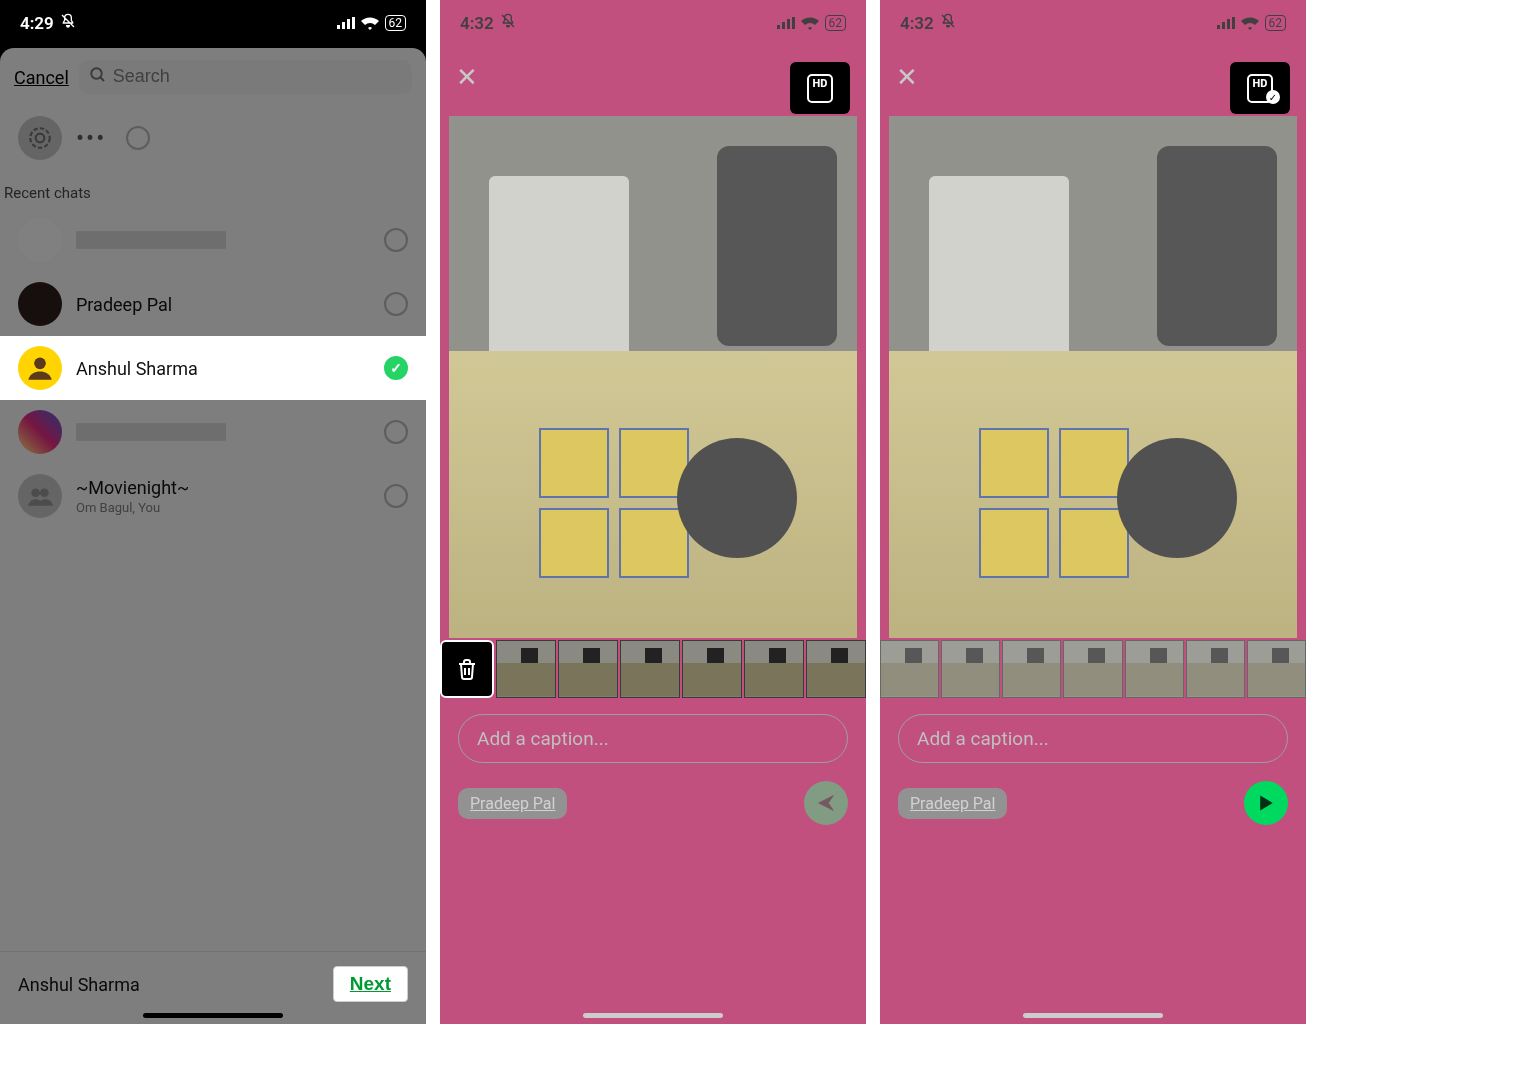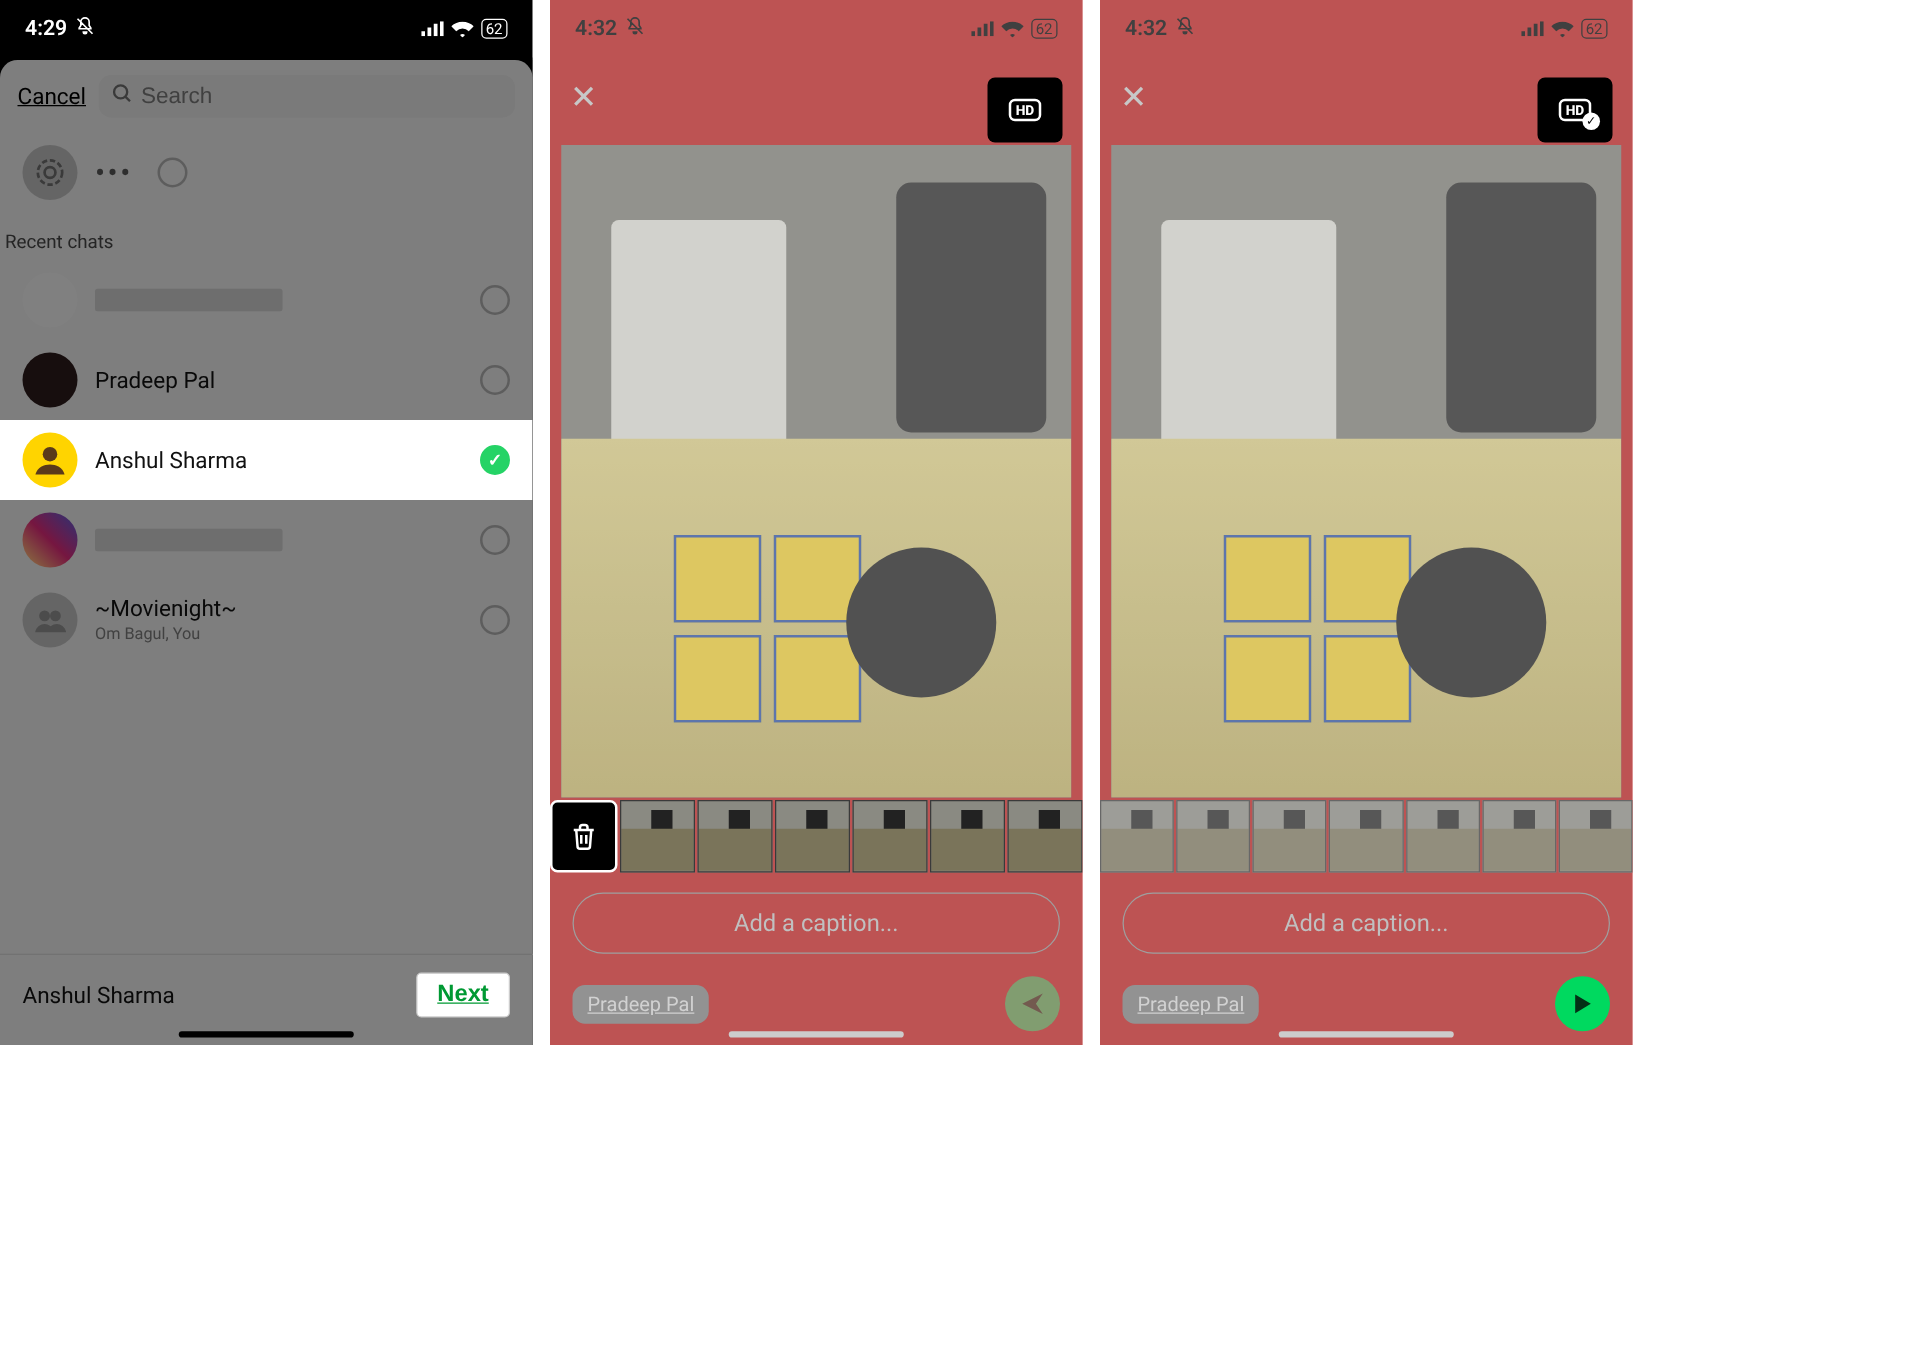--- a/index.html
+++ b/index.html
@@ -7,21 +7,21 @@
     font-family: -apple-system, BlinkMacSystemFont, "Segoe UI", Roboto, Helvetica, Arial, sans-serif;
     background: #fff;
     width: 1524px;
     height: 1078px;
     display: flex;
     gap: 14px;
     padding: 0;
   }
   .phone {
     width: 426px;
-    height: 836px;
+    height: 1024px;
     border-radius: 0;
     position: relative;
     overflow: hidden;
     margin-top: 0;
   }
   
   .statusbar {
     height: 46px;
     display: flex;
     align-items: center;
@@ -120,37 +120,37 @@
   }
   
   .dim-overlay {
     position:absolute; inset:0; background:rgba(0,0,0,0.45);
     pointer-events:none; z-index:5;
   }
   .phone1 .highlight-row, .phone1 .next-btn { position:relative; z-index:6;}
   .phone1 .statusbar { position:relative; z-index:6;}
 
   
-  .phone-media { background:#b91c1c;text-align:center; }
+  .phone-media { background:#be185d; }
   .phone-media .statusbar { color:#000; }
   .media-top {
     display:flex; align-items:flex-start; justify-content:space-between;
     padding: 16px 16px 10px;
     height:70px;
   }
   .close-x { color:#c8c8c8; font-size:26px; font-weight:300; }
   .hd-btn {
     background:#000; border-radius:6px;
     width:60px; height:52px;
     display:flex; align-items:center; justify-content:center;
     color:#fff; position:relative;
   }
   .hd-label {
     border:2px solid #fff; border-radius:5px;
-    font-size:11px; font-weight:800; padding:2px 4px 1px;
+    font-size:11px; font-weight:800; padding:2px 4px 12px;
     line-height:1;
   }
   .hd-check {
     position:absolute; bottom:10px; right:10px;
     width:14px; height:14px; background:#fff; border-radius:50%;
     display:flex; align-items:center; justify-content:center;
     color:#000; font-size:10px;
   }
   .photo-area {
     margin: 0 auto; width: 408px; height:522px;

